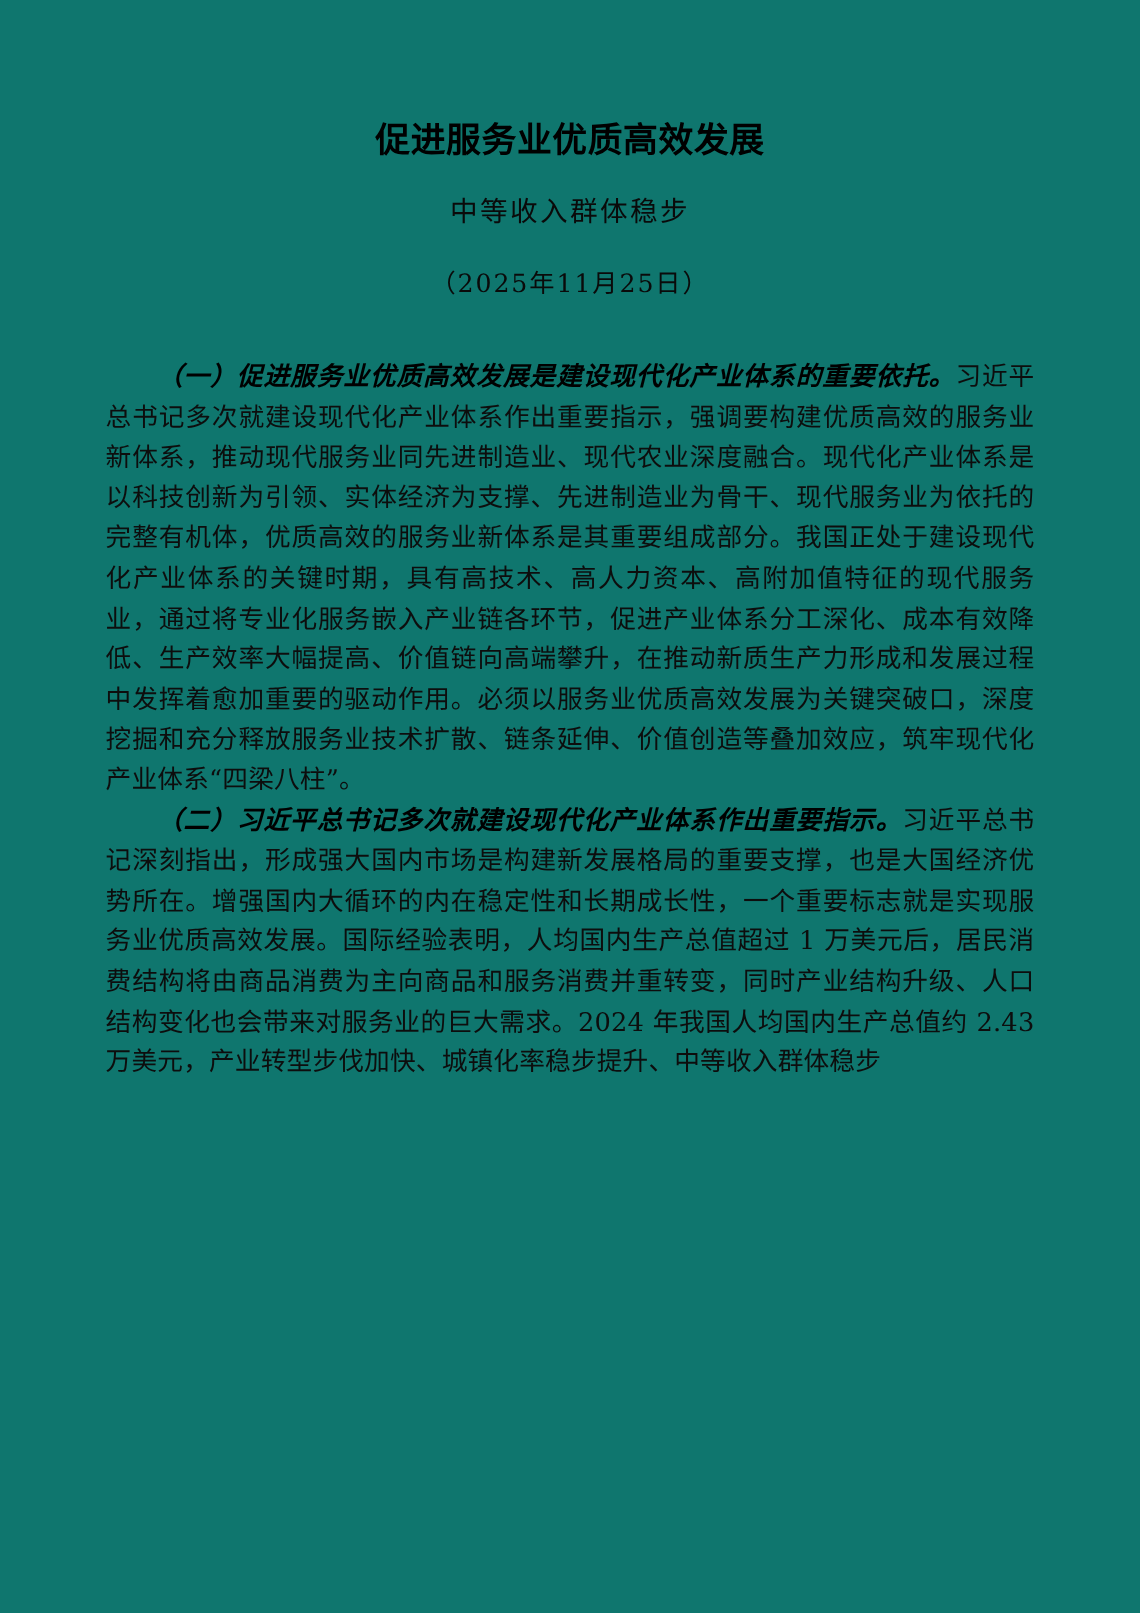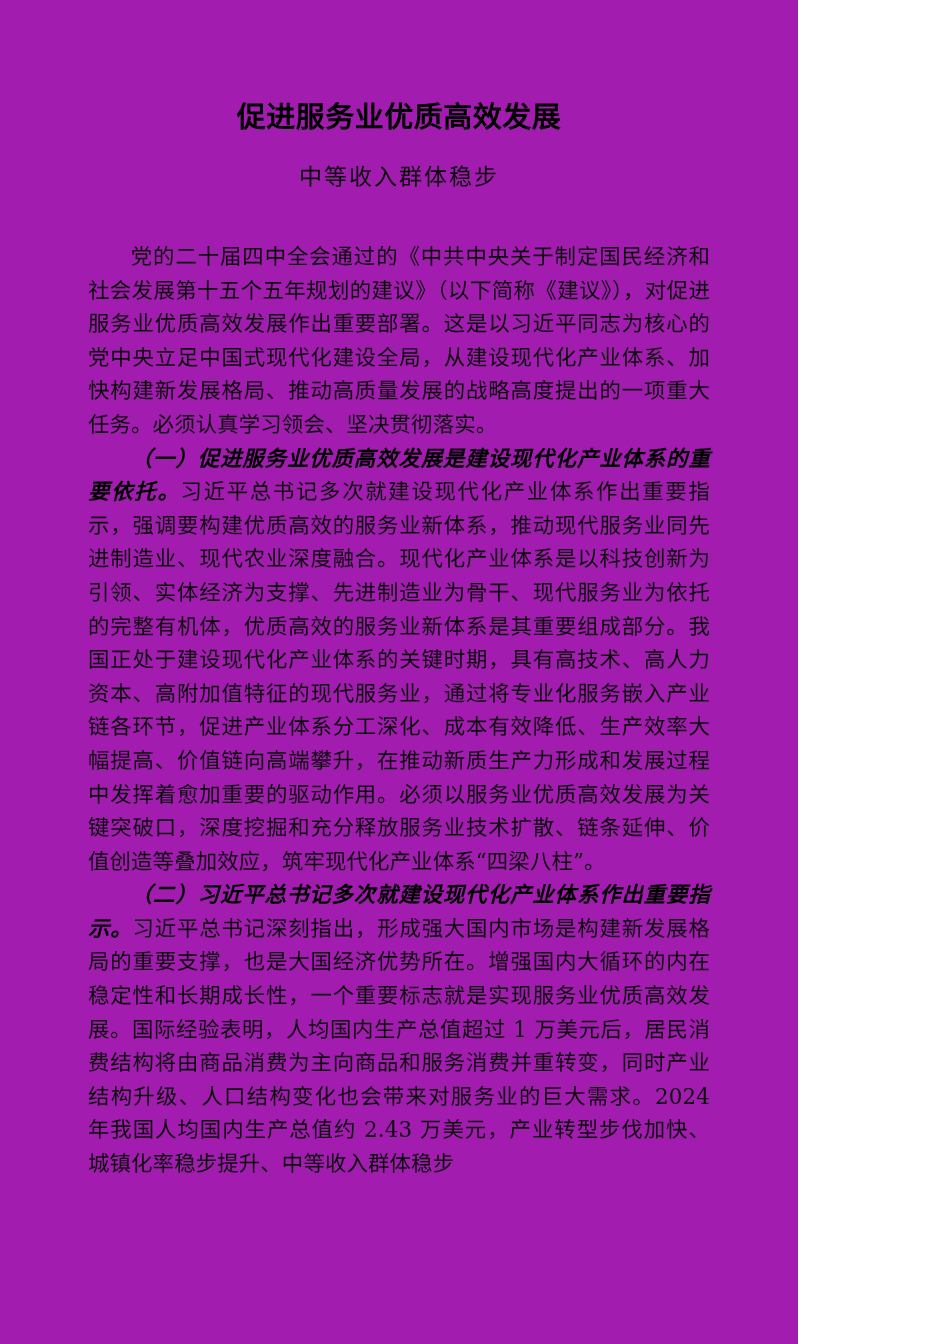--- a/index.html
+++ b/index.html
@@ -11,24 +11,24 @@
     width: 950px;
     height: 1344px;
     overflow: hidden;
     font-family: "DejaVu Serif", "Liberation Serif", serif;
     color: #000000;
     -webkit-font-smoothing: antialiased;
   }
 
   .page {
     position: relative;
-    width: 798px;
+    width: 950px;
     height: 1344px;
     box-sizing: border-box;
-    background: #a21caf;
+    background: #0f766e;
   }
 
   
   .title-block {
     padding-top: 96px;
     text-align: center;
   }
 
   .doc-title {
     font-family: "DejaVu Serif", "Liberation Serif", serif;
@@ -102,25 +102,25 @@
   .sp-top-6 { margin-top: 4px; }
 </style>
 </head>
 <body>
 
 <div class="page">
 
   <div class="title-block">
     <h1 class="doc-title">促进服务业优质高效发展</h1>
     <div class="doc-author">中等收入群体稳步</div>
+    <div class="doc-date">（2025年11月25日）</div>
   </div>
 
   <div class="body-col">
 
-    <p class="para">党的二十届四中全会通过的《中共中央关于制定国民经济和社会发展第十五个五年规划的建议》（以下简称《建议》），对促进服务业优质高效发展作出重要部署。这是以习近平同志为核心的党中央立足中国式现代化建设全局，从建设现代化产业体系、加快构建新发展格局、推动高质量发展的战略高度提出的一项重大任务。必须认真学习领会、坚决贯彻落实。</p>
 
 
 
     <p class="para">
       <span class="lead-in">（一）促进服务业优质高效发展是建设现代化产业体系的重要依托。</span><span>习近平总书记多次就建设现代化产业体系作出重要指示，强调要构建优质高效的服务业新体系，推动现代服务业同先进制造业、现代农业深度融合。现代化产业体系是以科技创新为引领、实体经济为支撑、先进制造业为骨干、现代服务业为依托的完整有机体，优质高效的服务业新体系是其重要组成部分。我国正处于建设现代化产业体系的关键时期，具有高技术、高人力资本、高附加值特征的现代服务业，通过将专业化服务嵌入产业链各环节，促进产业体系分工深化、成本有效降低、生产效率大幅提高、价值链向高端攀升，在推动新质生产力形成和发展过程中发挥着愈加重要的驱动作用。必须以服务业优质高效发展为关键突破口，深度挖掘和充分释放服务业技术扩散、链条延伸、价值创造等叠加效应，筑牢现代化产业体系“四梁八柱”。</span>
     </p>
 
     <p class="para">
       <span class="lead-in">（二）习近平总书记多次就建设现代化产业体系作出重要指示。</span><span>习近平总书记深刻指出，形成强大国内市场是构建新发展格局的重要支撑，也是大国经济优势所在。增强国内大循环的内在稳定性和长期成长性，一个重要标志就是实现服务业优质高效发展。国际经验表明，人均国内生产总值超过 1 万美元后，居民消费结构将由商品消费为主向商品和服务消费并重转变，同时产业结构升级、人口结构变化也会带来对服务业的巨大需求。2024 年我国人均国内生产总值约 2.43 万美元，产业转型步伐加快、城镇化率稳步提升、中等收入群体稳步</span>
     </p>

